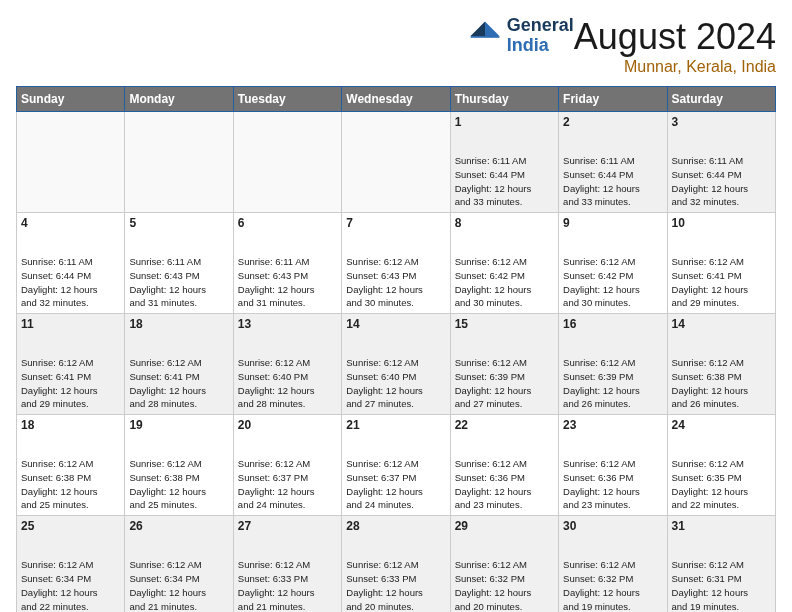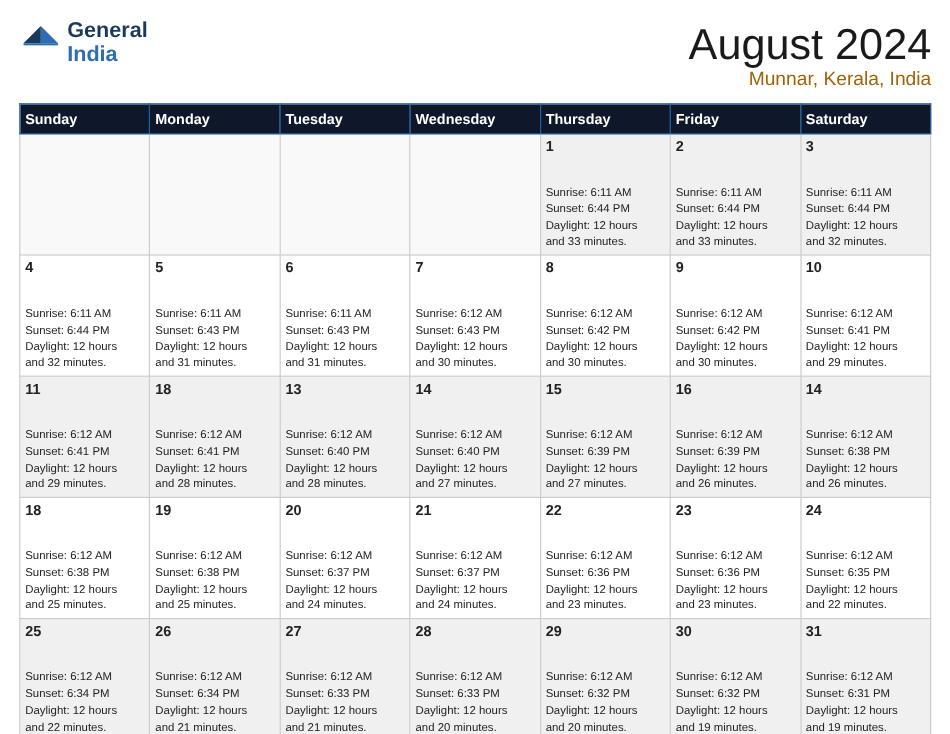--- a/index.html
+++ b/index.html
@@ -9,20 +9,21 @@
       width: 792px;
       height: 612px;
       overflow: hidden;
     }
     .page {
       width: 792px;
       height: 612px;
       padding: 16px;
       display: flex;
       flex-direction: column;
+      align-items: flex-end;
     }
     .header {
       display: flex;
       justify-content: space-between;
       align-items: flex-start;
       margin-bottom: 10px;
     }
     .logo {
       display: flex;
       align-items: center;
@@ -51,21 +52,21 @@
       color: #a16207;
     }
     .calendar {
       flex: 1;
       border: 1px solid #ccc;
       border-collapse: collapse;
       width: 100%;
       table-layout: fixed;
     }
     .calendar th {
-      background: #0f172a;
+      background: #737373;
       color: #fff;
       font-size: 12px;
       font-weight: bold;
       padding: 5px 4px;
       border: 1px solid #2060a0;
       text-align: left;
     }
     .calendar td {
       border: 1px solid #ccc;
       vertical-align: top;

